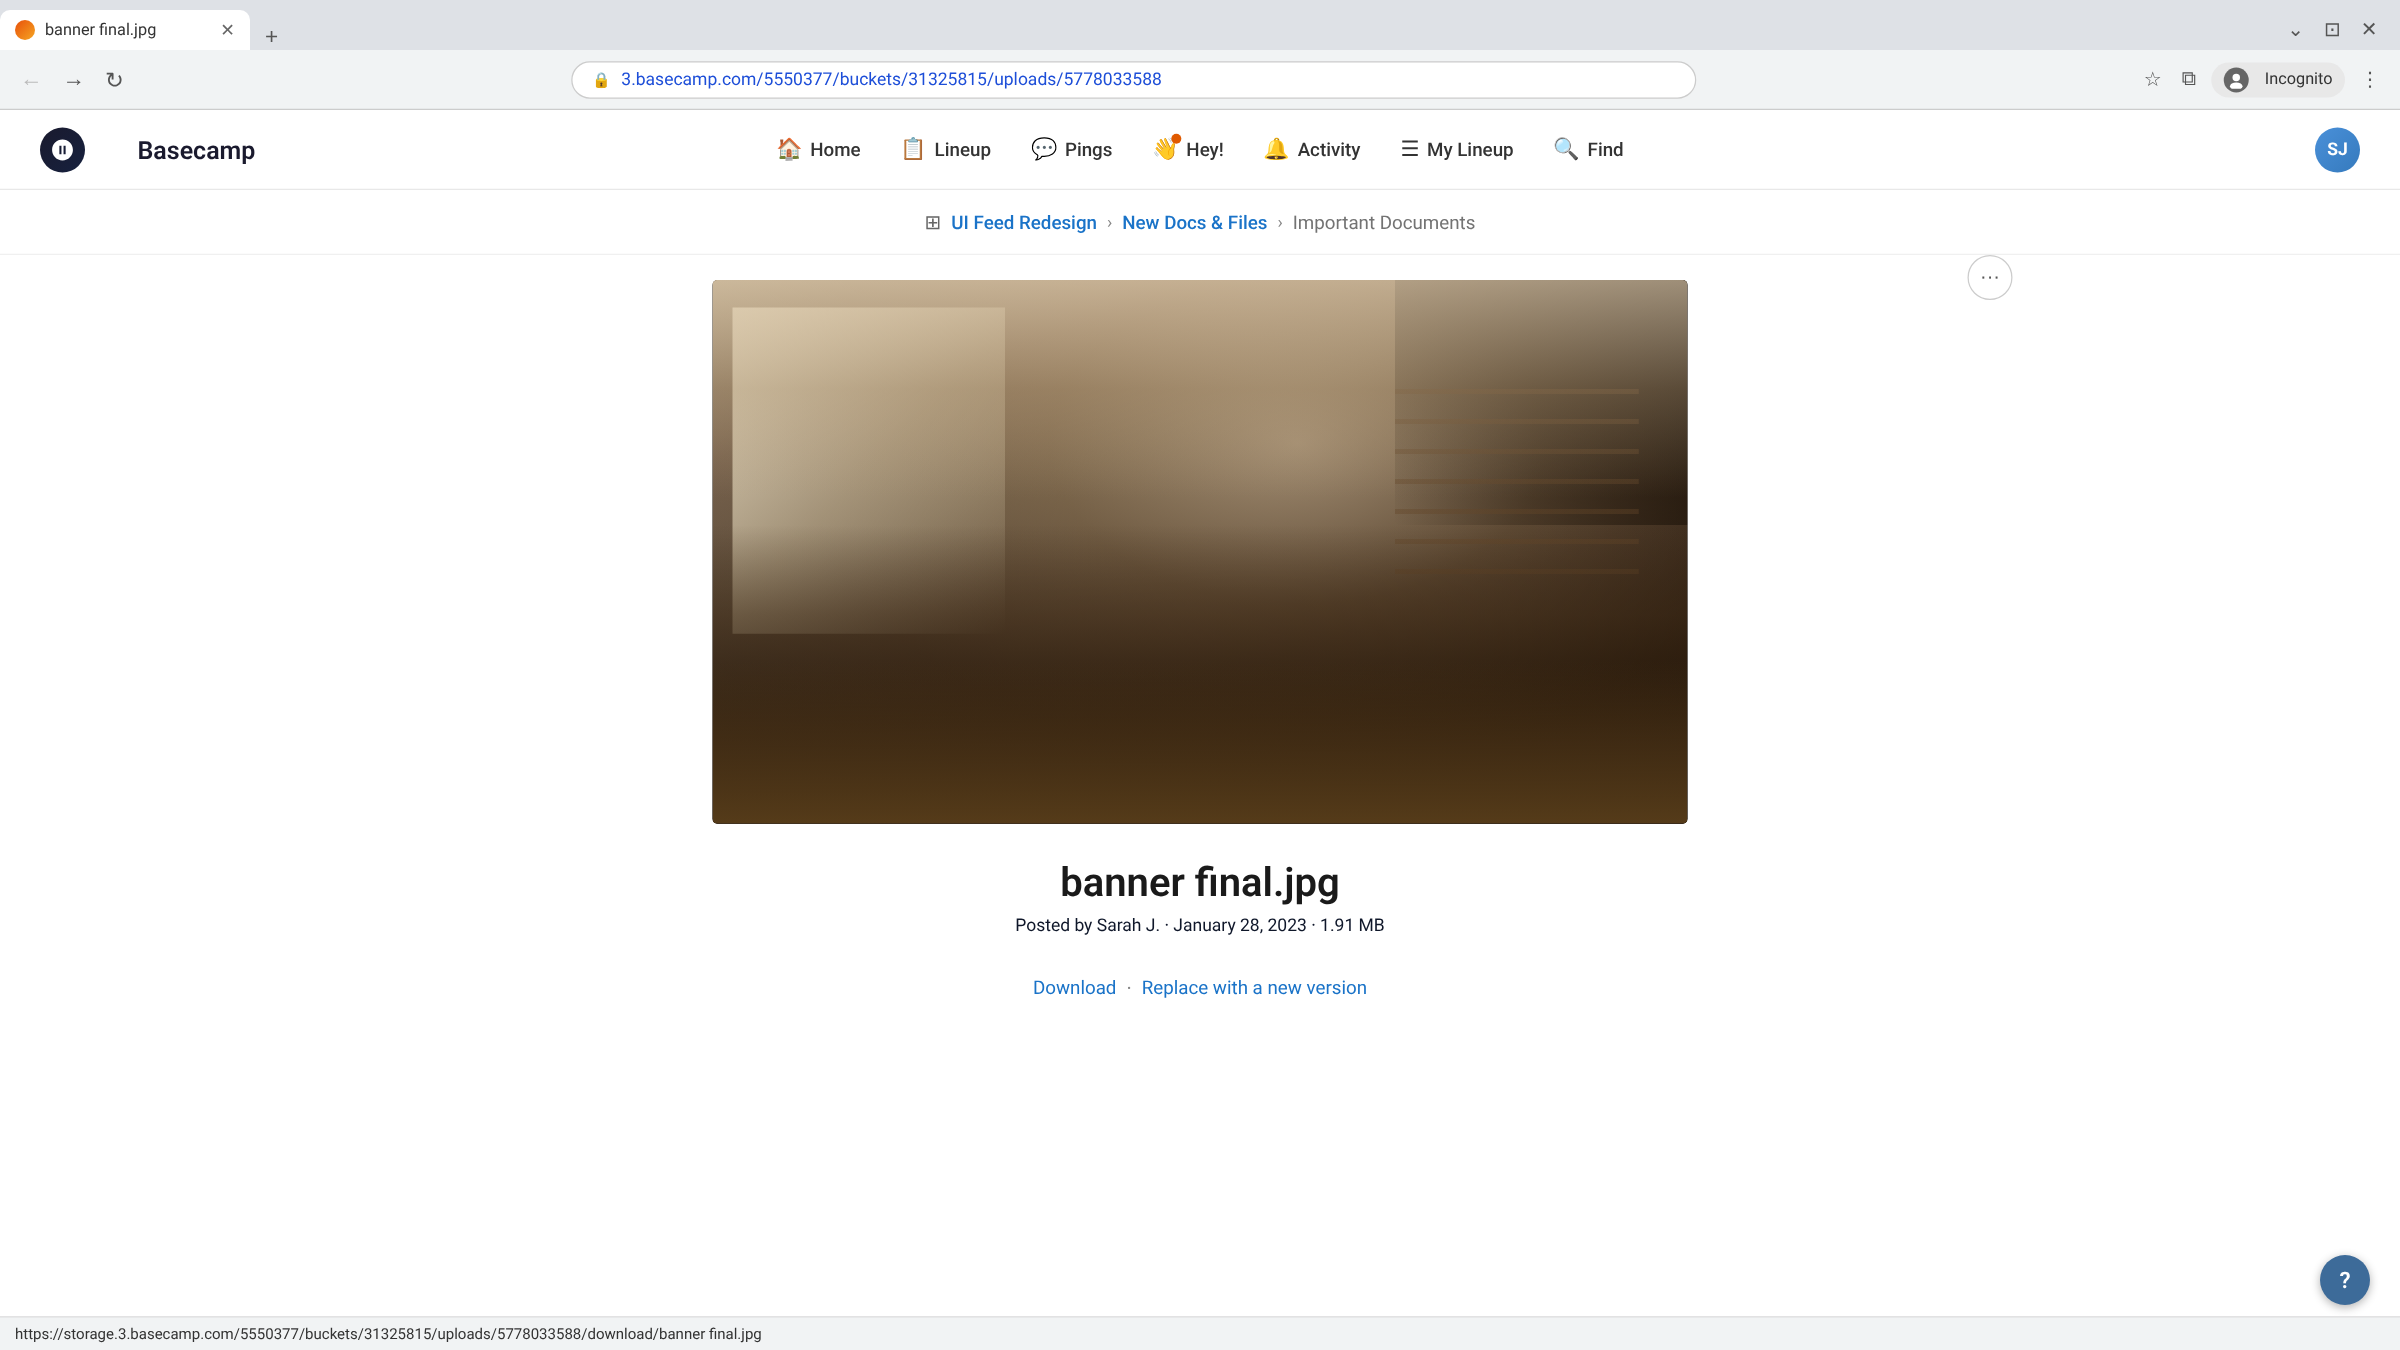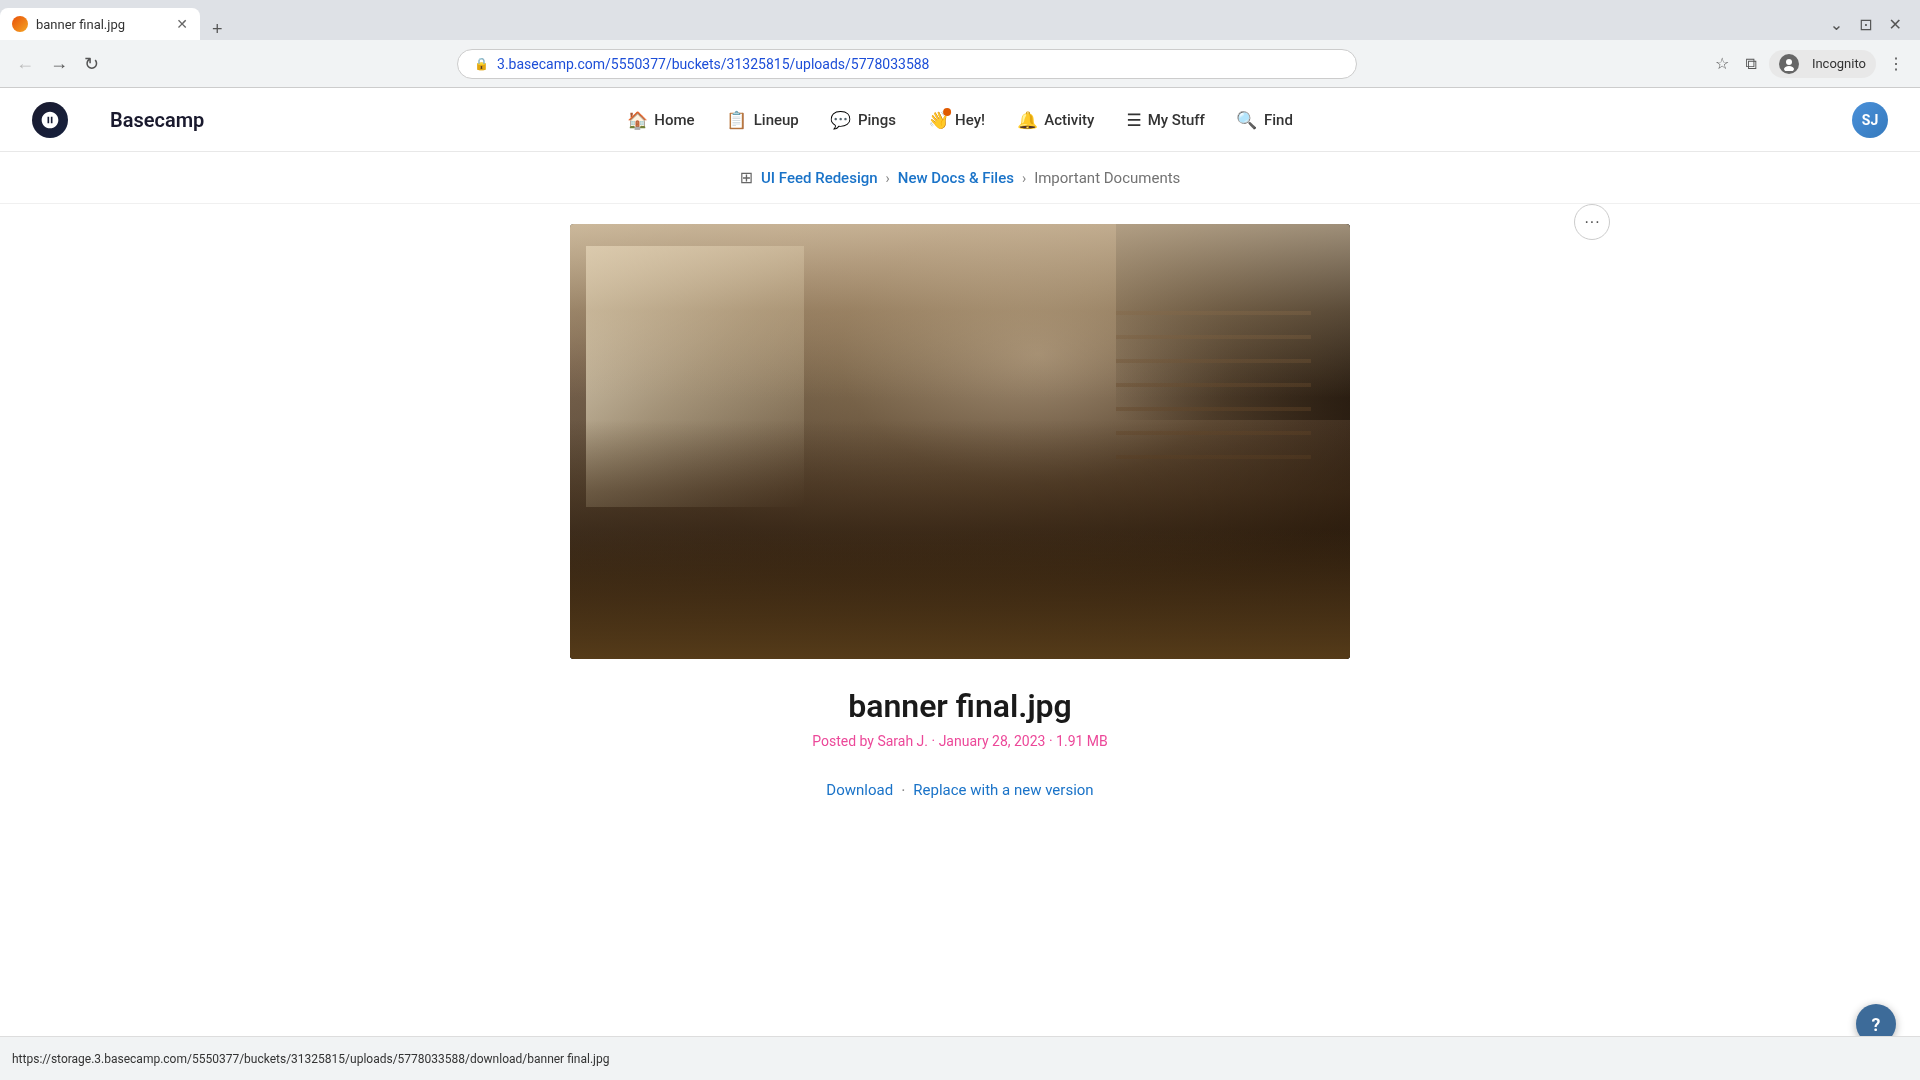--- a/index.html
+++ b/index.html
@@ -63,27 +63,27 @@
     .cafe-image::after { content: ''; position: absolute; top: 0; left: 0; right: 0; height: 40%; background: linear-gradient(180deg, rgba(220,200,170,0.7) 0%, rgba(180,155,120,0.4) 50%, transparent 100%); }
     
     .window-light { position: absolute; top: 5%; left: 2%; width: 28%; height: 60%; background: linear-gradient(135deg, rgba(235,225,200,0.9) 0%, rgba(200,185,155,0.6) 50%, transparent 100%); }
     .people-silhouette { position: absolute; bottom: 0; left: 0; right: 0; height: 55%; background: linear-gradient(180deg, transparent 0%, rgba(60,40,20,0.5) 30%, rgba(40,25,10,0.8) 70%, rgba(25,15,5,0.95) 100%); }
     .dark-corner { position: absolute; top: 0; right: 0; width: 30%; height: 45%; background: linear-gradient(225deg, rgba(10,5,2,0.95) 0%, rgba(30,20,10,0.7) 40%, transparent 100%); }
     .table-area { position: absolute; bottom: 0; left: 0; right: 0; height: 30%; background: linear-gradient(180deg, transparent 0%, rgba(80,55,25,0.6) 50%, rgba(100,70,30,0.8) 100%); }
     .shelf-area { position: absolute; top: 20%; right: 5%; width: 25%; height: 35%; background: repeating-linear-gradient(180deg, rgba(100,70,40,0.4) 0px, rgba(100,70,40,0.4) 4px, transparent 4px, transparent 24px); }
 
     .file-title { text-align: center; font-size: 32px; font-weight: 600; color: #1a1a1a; margin-top: 28px; }
     .file-meta { text-align: center; color: #888; font-size: 14px; margin-top: 8px; }
-    .file-meta span { color: #ec4899; }
+    .file-meta span { color: #0f172a; }
     .file-actions { text-align: center; margin-top: 32px; display: flex; gap: 8px; justify-content: center; }
     .file-action-link { color: #1a73c8; font-size: 15px; text-decoration: none; }
     .action-separator { color: #888; }
 
     
-    .status-bar { position: fixed; bottom: 0; left: 0; right: 0; background: #f1f3f4; padding: 4px 12px; font-size: 12px; color: #333; height: 44px; display: flex; align-items: center; border-top: 1px solid #ddd; z-index: 100; }
+    .status-bar { position: fixed; bottom: 0; left: 0; right: 0; background: #f1f3f4; padding: 4px 12px; font-size: 12px; color: #333; height: 27px; display: flex; align-items: center; border-top: 1px solid #ddd; z-index: 100; }
 
     
     .help-btn { position: fixed; bottom: 36px; right: 24px; width: 40px; height: 40px; border-radius: 50%; background: #3d6b99; display: flex; align-items: center; justify-content: center; color: #fff; font-size: 18px; font-weight: 600; cursor: pointer; box-shadow: 0 2px 8px rgba(0,0,0,0.3); z-index: 99; }
   </style>
 </head>
 <body>
 
 <div class="browser-chrome">
   <div class="browser-tab-bar">
     <div class="browser-tab">
@@ -151,21 +151,21 @@
       <a class="nav-item hey">
         <span class="nav-icon" style="position:relative;">👋<span class="notification-dot"></span></span>
         <span>Hey!</span>
       </a>
       <a class="nav-item">
         <span class="nav-icon">🔔</span>
         <span>Activity</span>
       </a>
       <a class="nav-item">
         <span class="nav-icon">☰</span>
-        <span>My Stuff</span>
+        <span>My Lineup</span>
       </a>
       <a class="nav-item">
         <span class="nav-icon">🔍</span>
         <span>Find</span>
       </a>
     </div>
 
     <div class="user-avatar">SJ</div>
   </nav>
 

